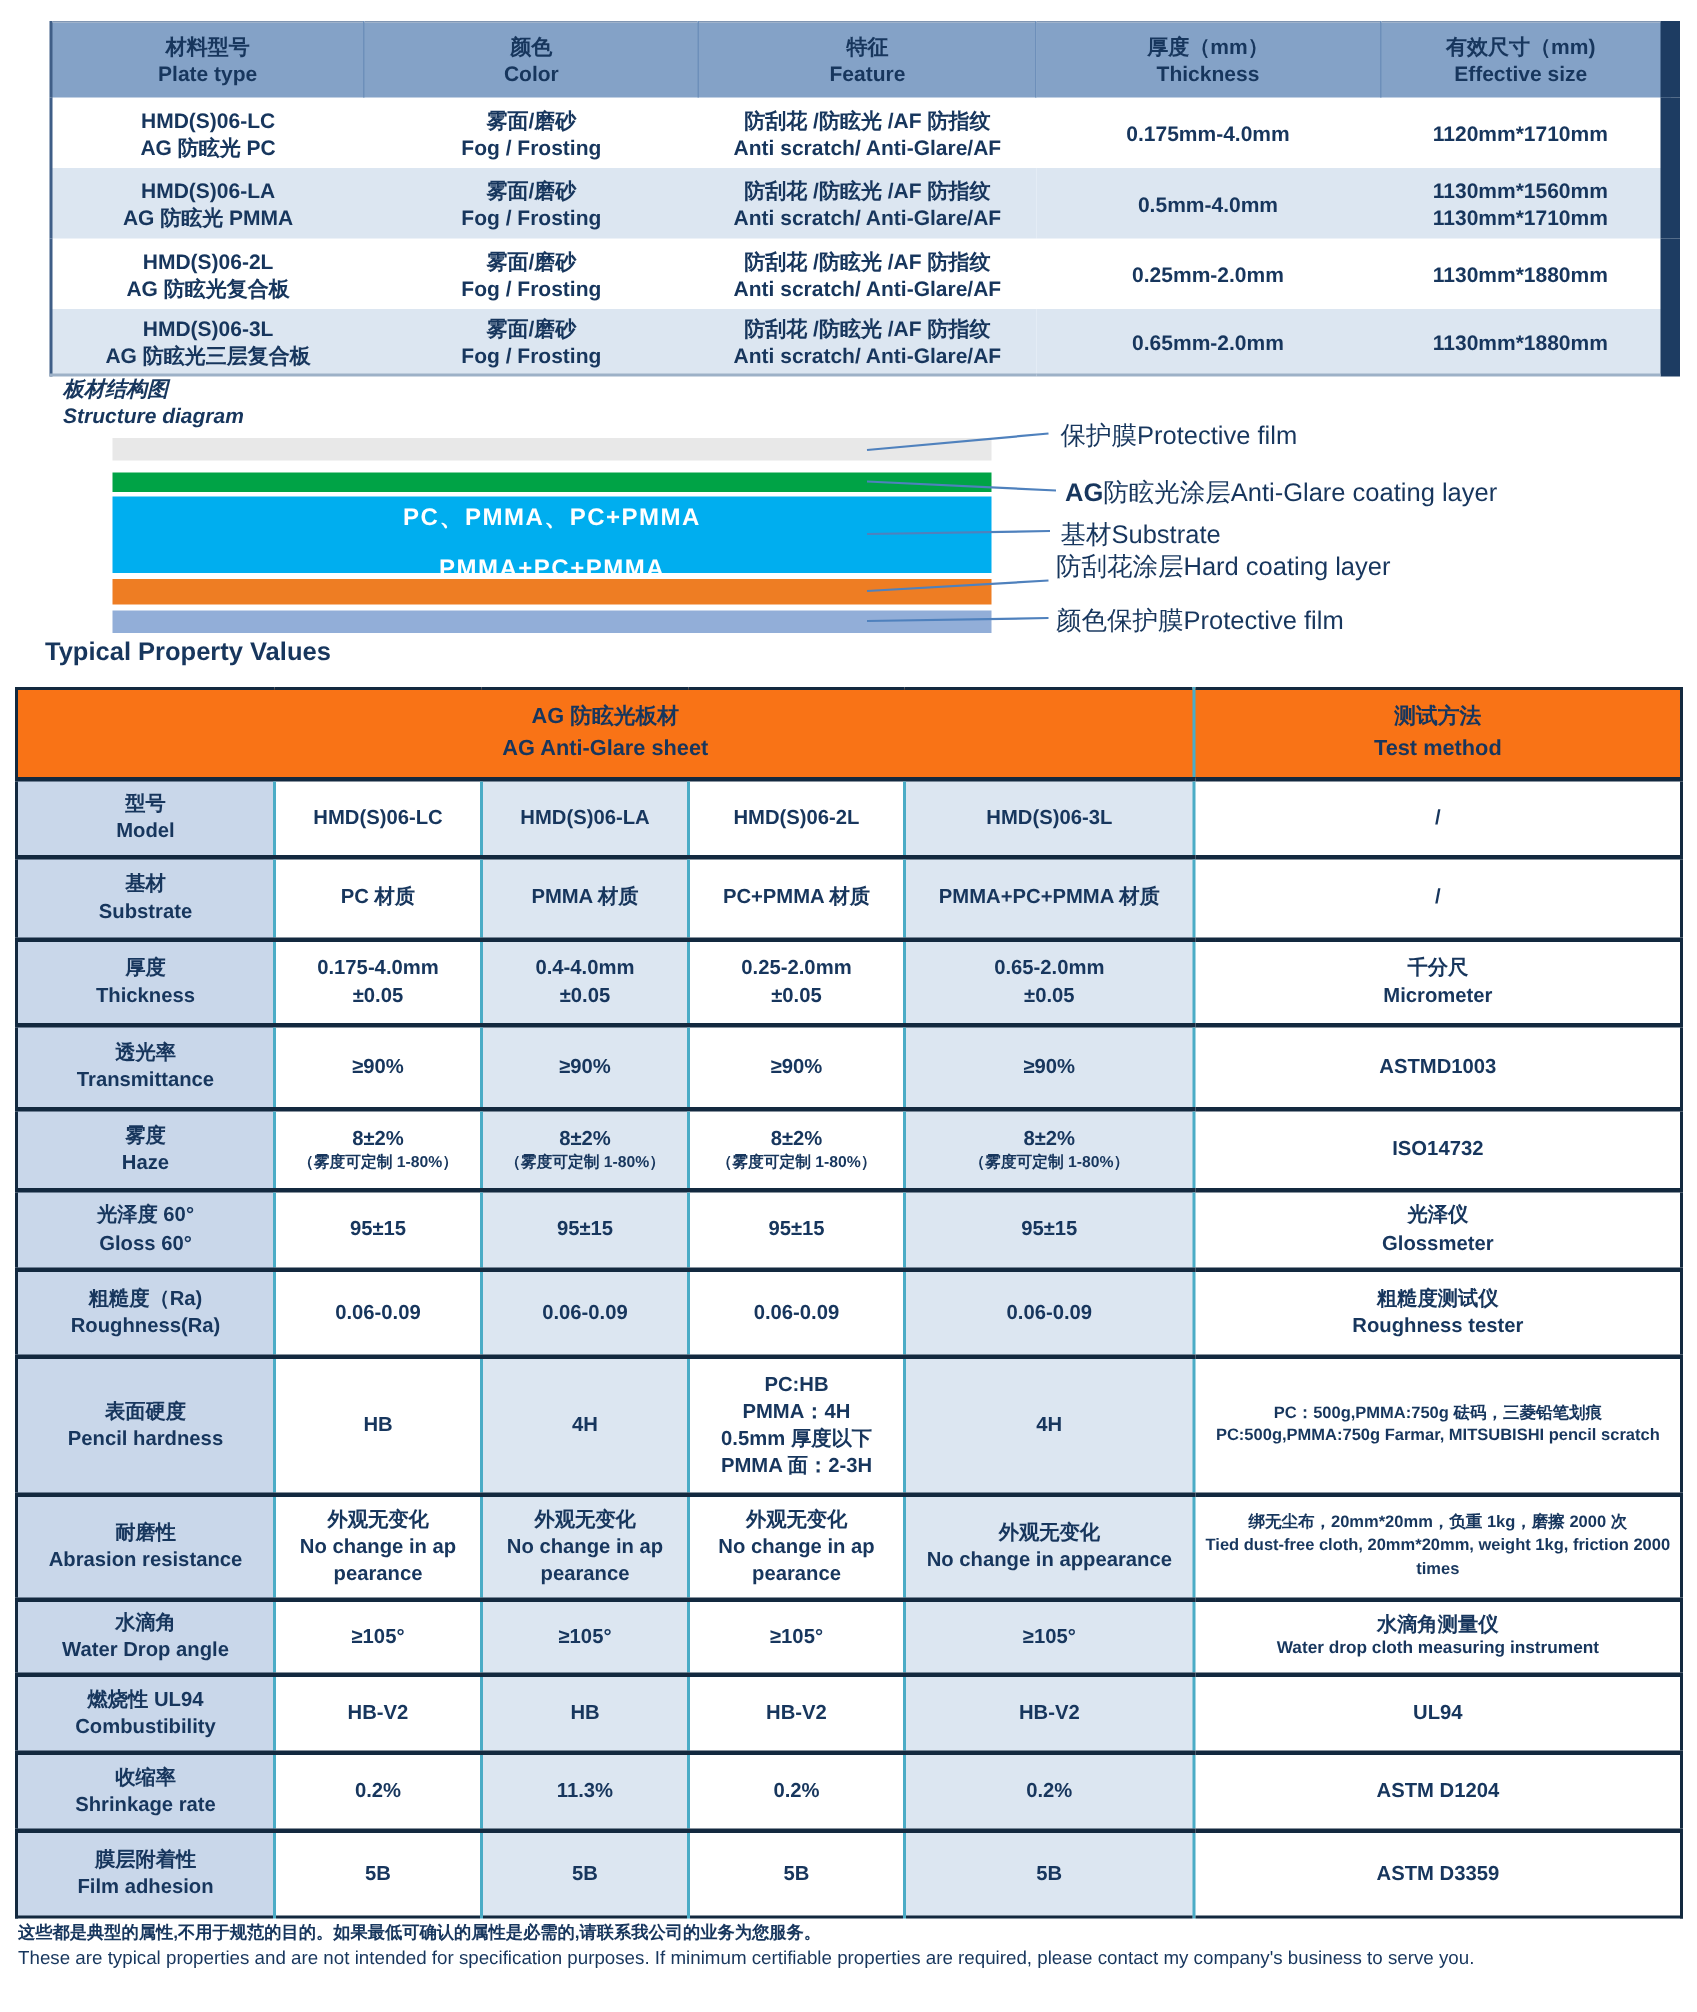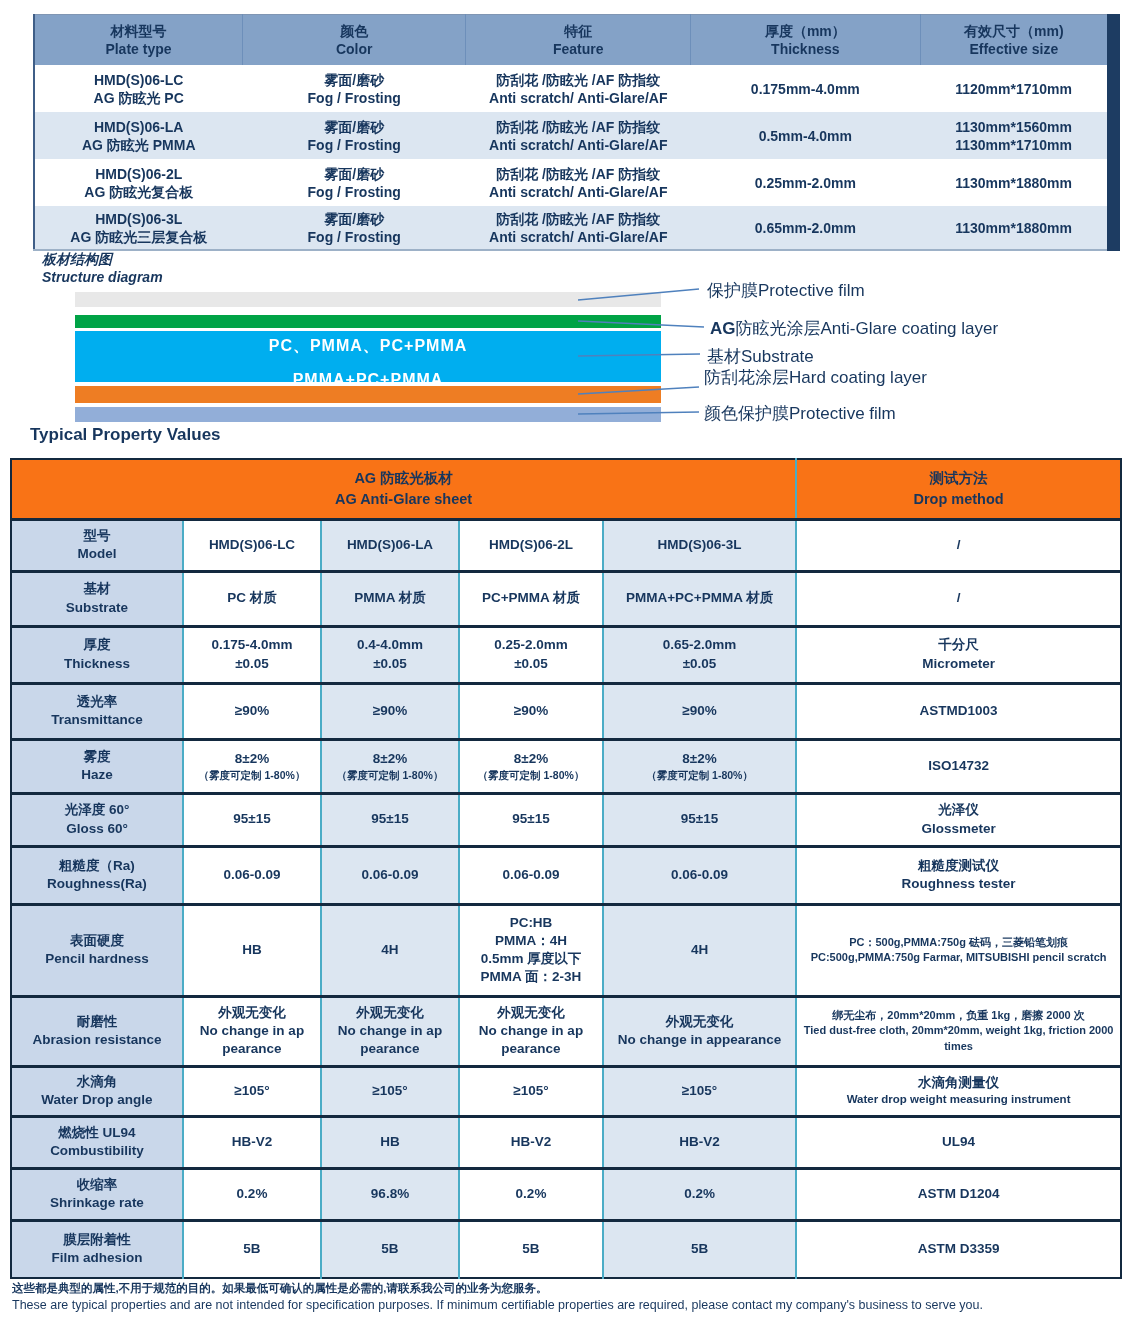--- a/index.html
+++ b/index.html
@@ -221,21 +221,21 @@
       <col style="width:325px">
     </colgroup>
   <thead>
     <tr style="height:60px">
       <th colspan="5">
           <div>AG 防眩光板材</div>
           <div>AG Anti-Glare sheet</div>
         </th>
       <th class="vb">
           <div>测试方法</div>
-          <div>Drop method</div>
+          <div>Test method</div>
         </th>
     </tr>
   </thead>
   <tbody>
     <tr style="height:52px">
       <td class="lab">
           <div>型号</div>
           <div>Model</div>
         </td>
       <td class="vb w">HMD(S)06-LC</td>
@@ -359,41 +359,41 @@
       <td class="lab">
           <div>水滴角</div>
           <div>Water Drop angle</div>
         </td>
       <td class="vb w">≥105°</td>
       <td class="vb s">≥105°</td>
       <td class="vb w">≥105°</td>
       <td class="vb s">≥105°</td>
       <td class="vb test">
           <div>水滴角测量仪</div>
-          <div class="wd-en">Water drop weight measuring instrument</div>
+          <div class="wd-en">Water drop cloth measuring instrument</div>
         </td>
     </tr>
     <tr style="height:52px">
       <td class="lab">
           <div>燃烧性 UL94</div>
           <div>Combustibility</div>
         </td>
       <td class="vb w">HB-V2</td>
       <td class="vb s">HB</td>
       <td class="vb w">HB-V2</td>
       <td class="vb s">HB-V2</td>
       <td class="vb test">UL94</td>
     </tr>
     <tr style="height:52px">
       <td class="lab">
           <div>收缩率</div>
           <div>Shrinkage rate</div>
         </td>
       <td class="vb w">0.2%</td>
-      <td class="vb s">96.8%</td>
+      <td class="vb s">11.3%</td>
       <td class="vb w">0.2%</td>
       <td class="vb s">0.2%</td>
       <td class="vb test">ASTM D1204</td>
     </tr>
     <tr style="height:58px">
       <td class="lab">
           <div>膜层附着性</div>
           <div>Film adhesion</div>
         </td>
       <td class="vb w">5B</td>

